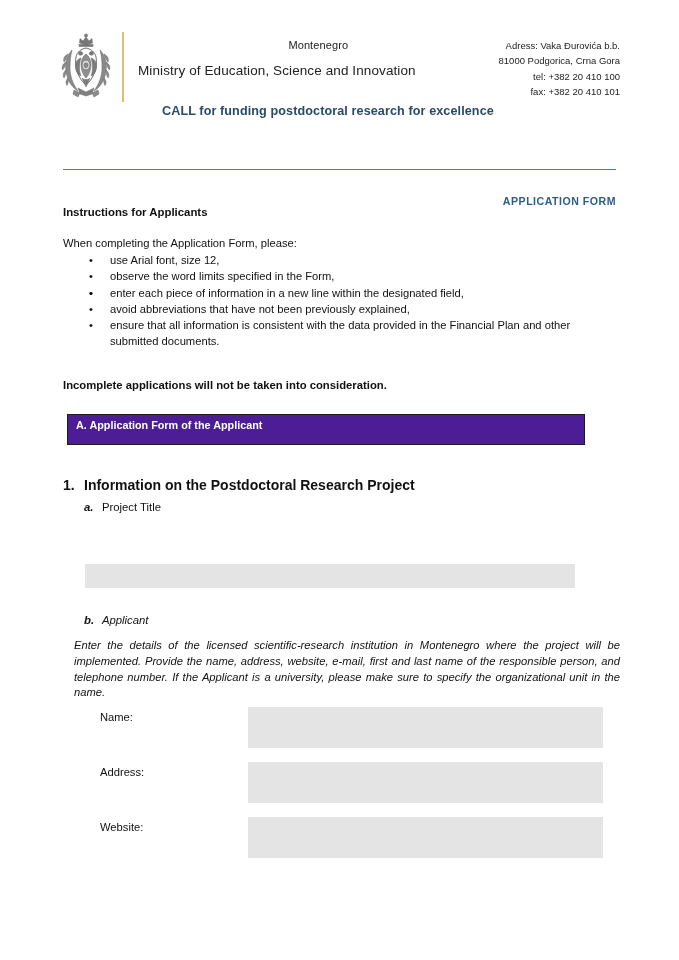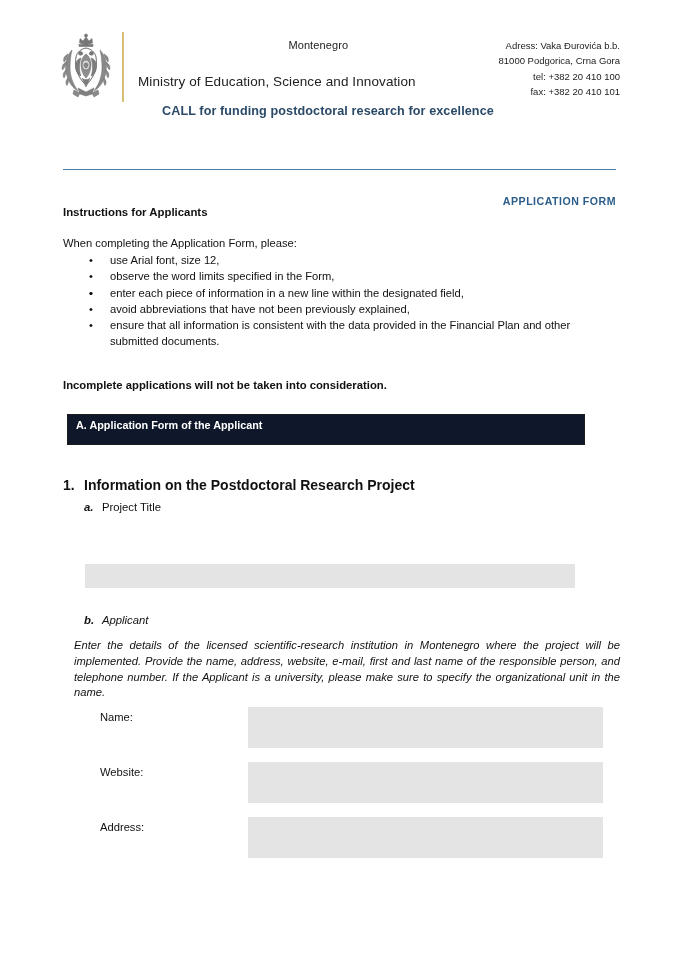--- a/index.html
+++ b/index.html
@@ -58,21 +58,21 @@
     color: #222;
     letter-spacing: 0.1px;
     line-height: 1.55;
     text-align: center;
   }
   .org-ministry {
     font-size: 13.5px;
     color: #222;
     letter-spacing: 0.1px;
     line-height: 1.55;
-    margin-top: 18px;
+    margin-top: 7px;
   }
 
   .contact-block {
     flex: 0 0 auto;
     text-align: right;
     padding-top: 6px;
     font-size: 9.5px;
     line-height: 1.62;
     color: #222;
     white-space: nowrap;
@@ -161,21 +161,21 @@
     color: #111;
   }
 
   
   .section-bar {
     position: absolute;
     left: 67px;
     top: 414px;
     width: 518px;
     height: 31px;
-    background: #0f172a;
+    background: #4c1d95;
     border: 1px solid #1d1d1d;
     box-sizing: border-box;
   }
   .section-bar-label {
     position: absolute;
     left: 8px;
     top: 4px;
     font-size: 10.8px;
     font-weight: bold;
     color: #ffffff;
@@ -404,22 +404,22 @@
   </div>
 
   <div class="hint-b">Enter the details of the licensed scientific-research institution in Montenegro where the project will be implemented. Provide the name, address, website, e-mail, first and last name of the responsible person, and telephone number. If the Applicant is a university, please make sure to specify the organizational unit in the name.</div>
 
   <div class="fields">
     <div class="field-row">
       <span class="field-label">Name:</span>
       <div class="field-box"></div>
     </div>
     <div class="field-row">
+      <span class="field-label">Address:</span>
+      <div class="field-box"></div>
+    </div>
+    <div class="field-row">
       <span class="field-label">Website:</span>
       <div class="field-box"></div>
     </div>
-    <div class="field-row">
-      <span class="field-label">Address:</span>
-      <div class="field-box"></div>
-    </div>
   </div>
 
 </div>
 
 </body></html>

